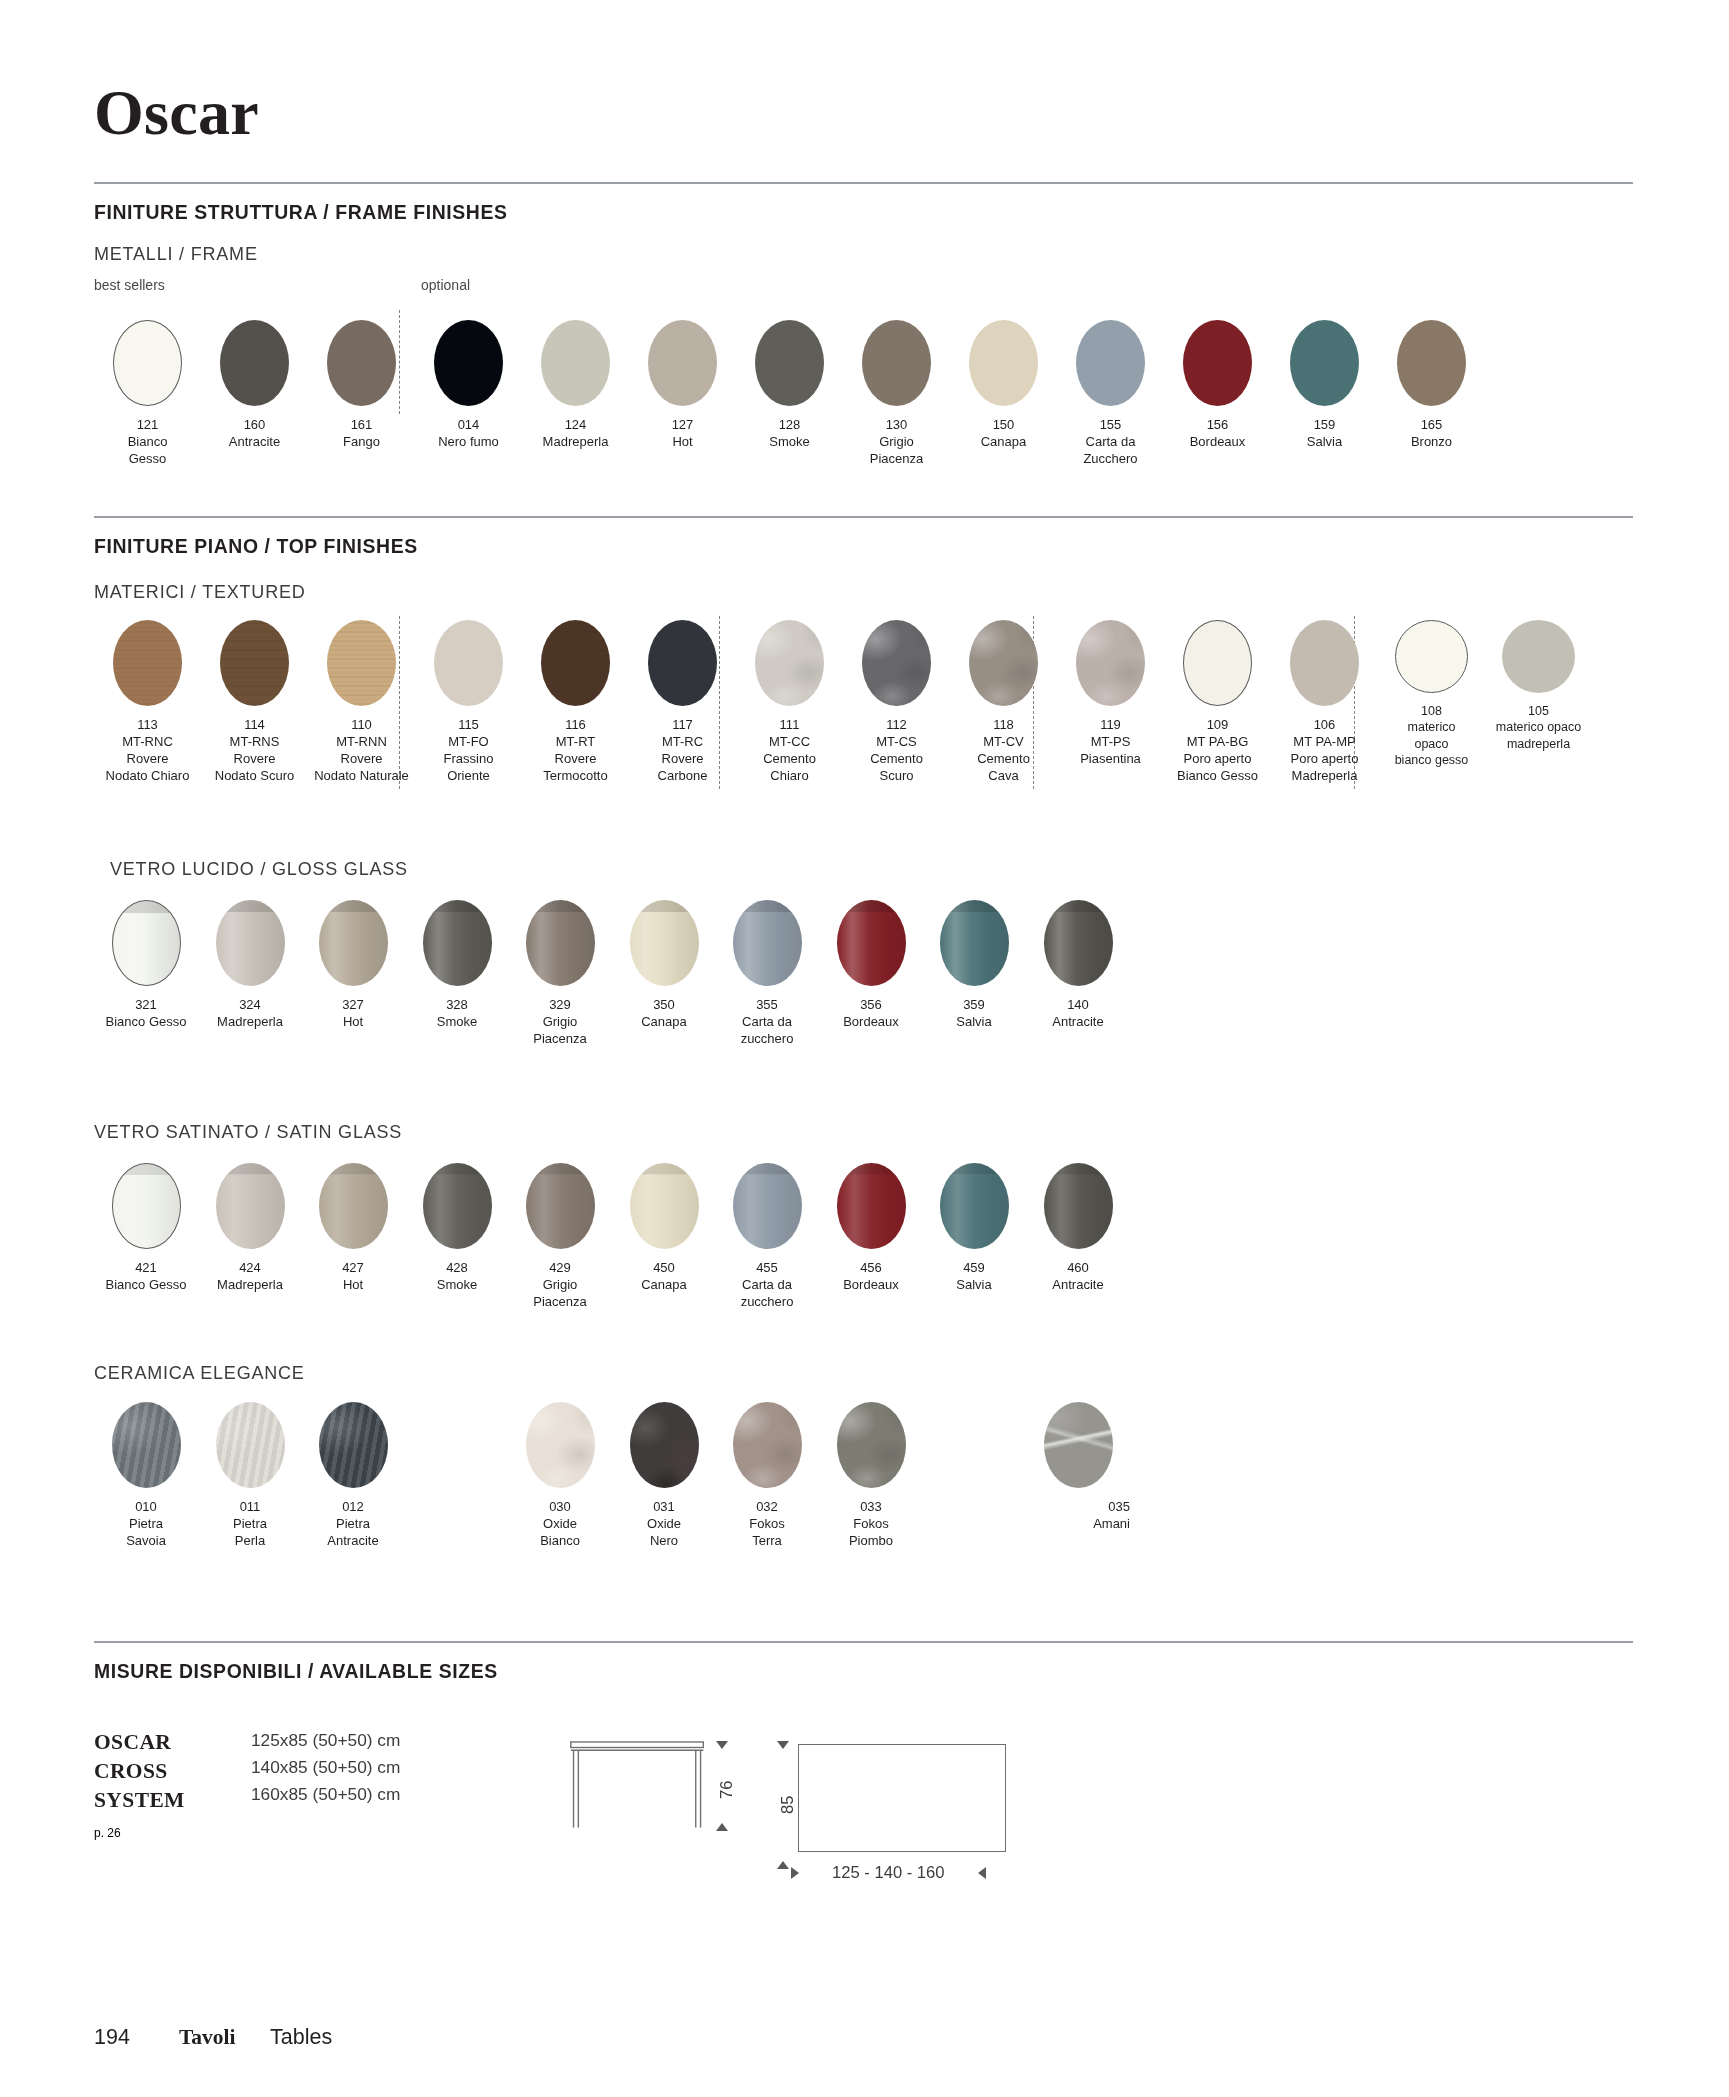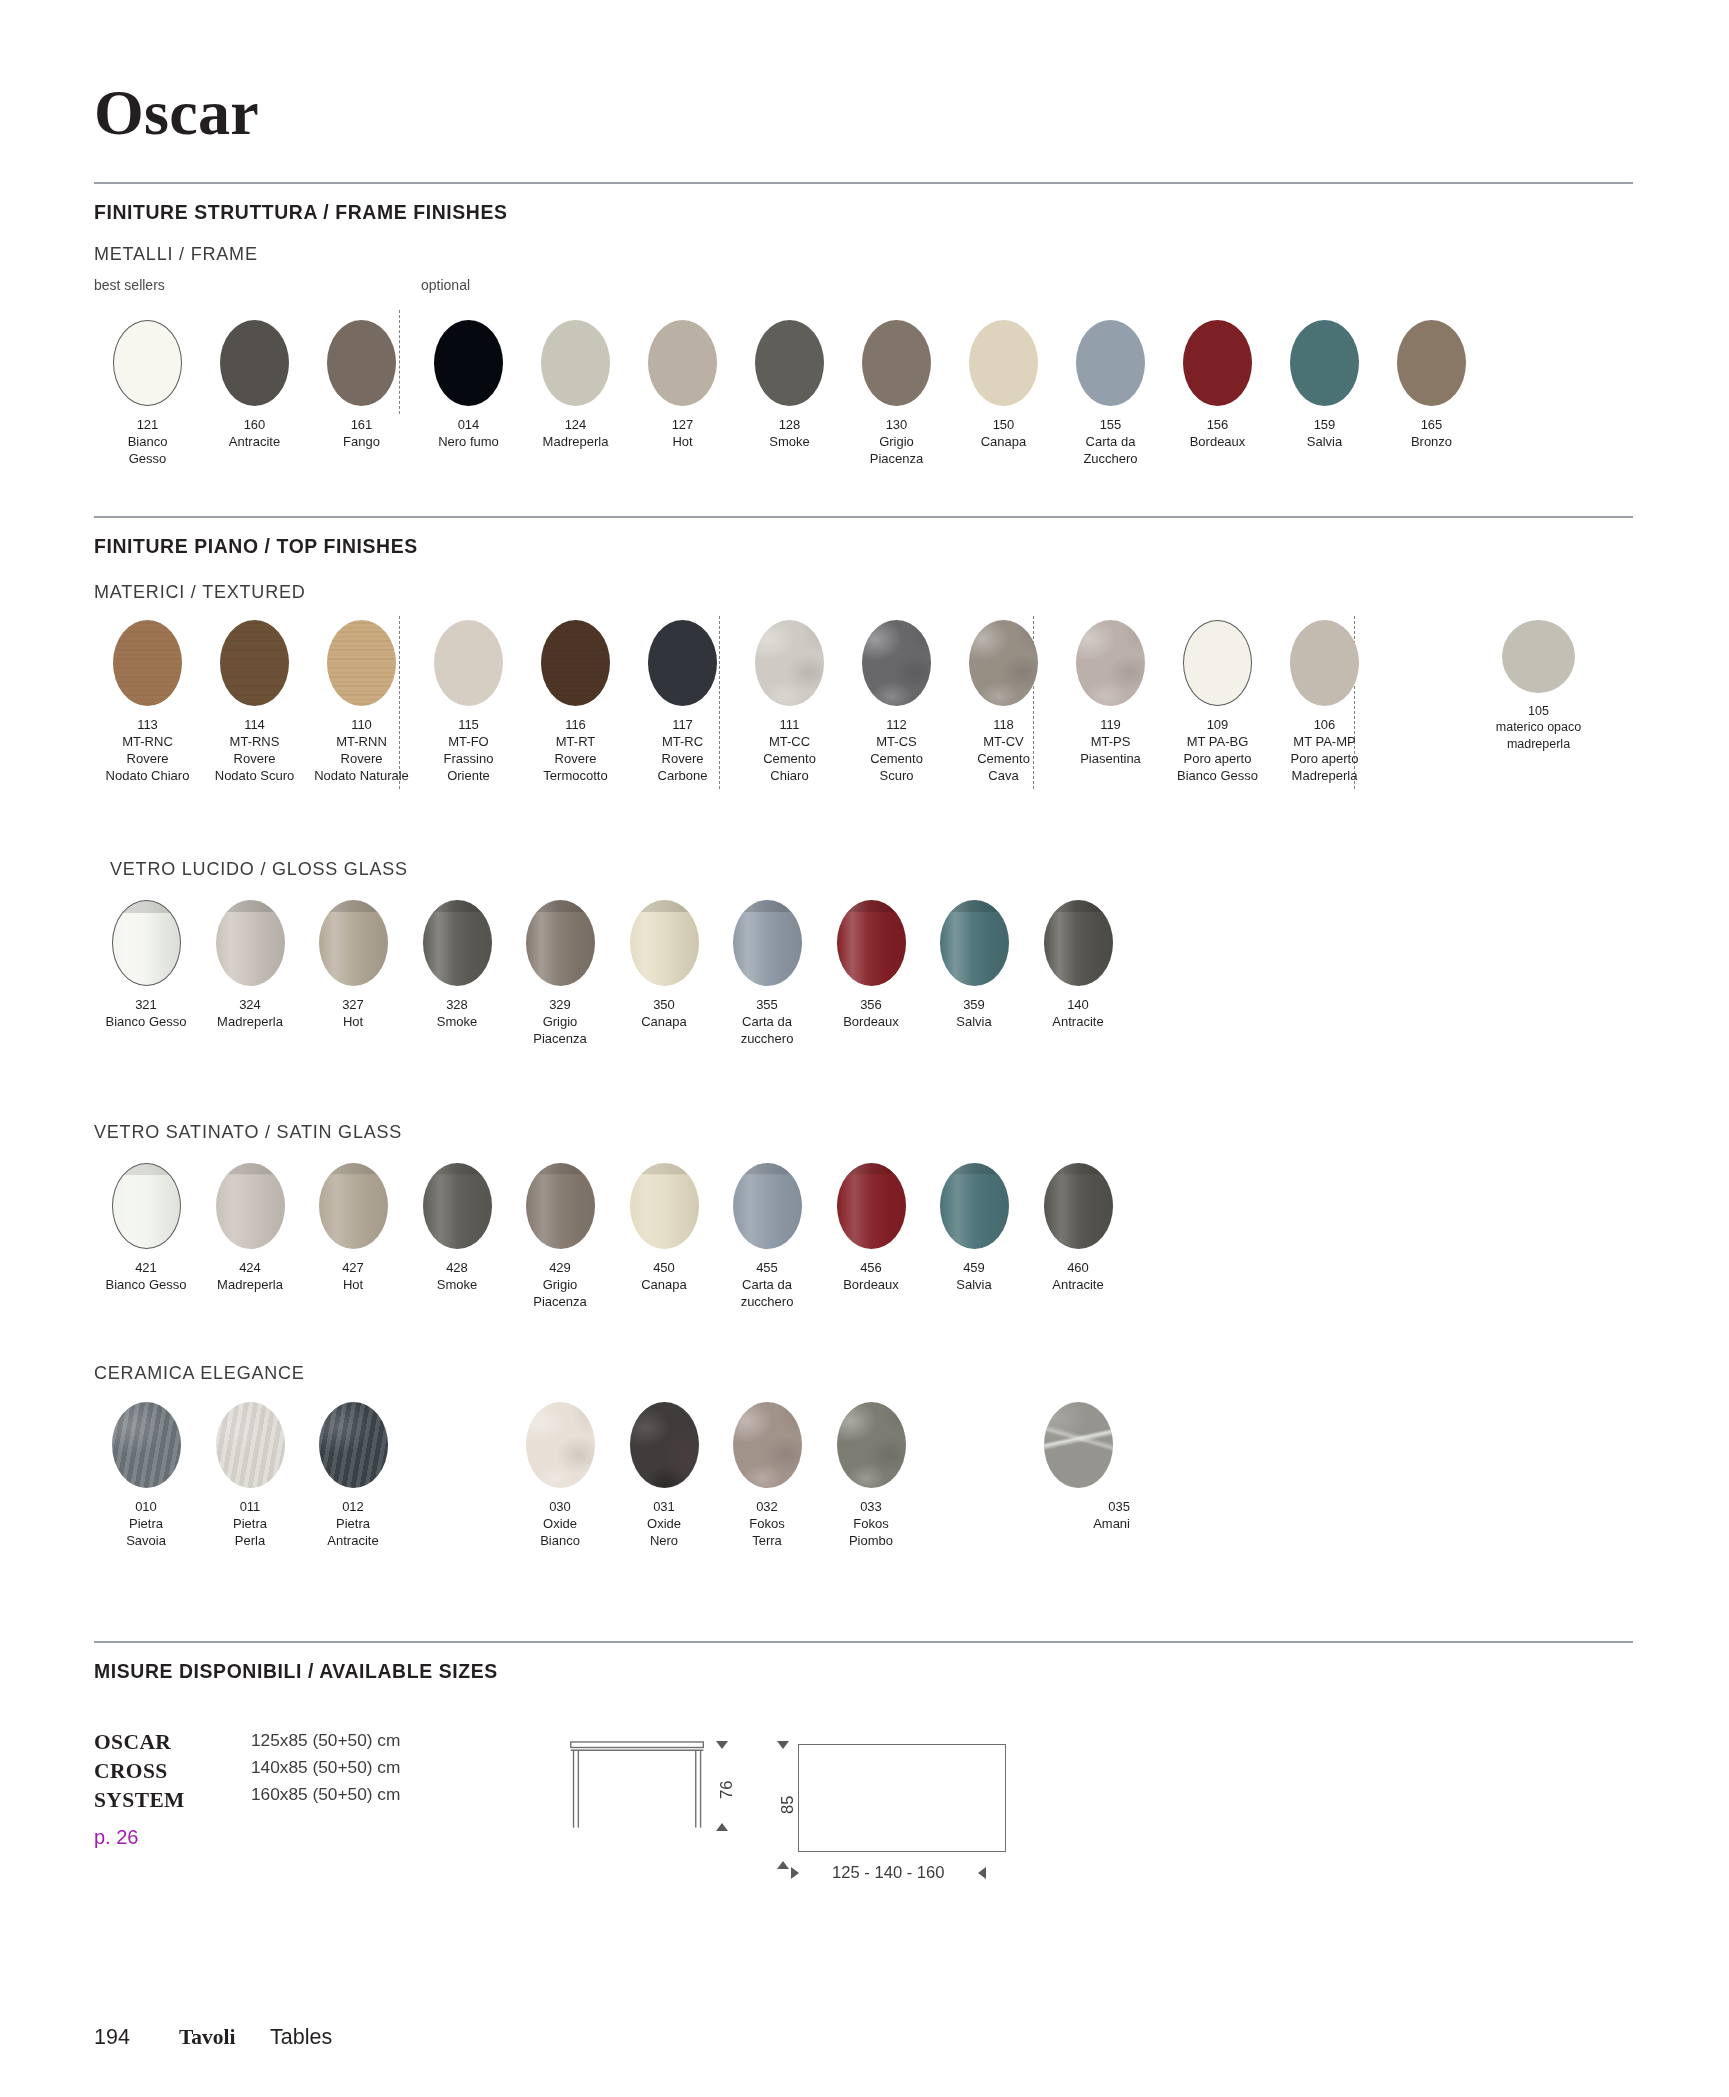--- a/index.html
+++ b/index.html
@@ -178,22 +178,22 @@
     position: absolute;
     font-family: "Liberation Serif", serif;
     font-weight: bold;
     font-size: 21.5px;
     line-height: 1.36;
     letter-spacing: 0.4px;
     color: #231f20;
   }
   .sizes-page {
     position: absolute;
-    font-size: 20px;
-    color: #a21caf;
+    font-size: 12px;
+    color: #000000;
   }
   .sizes-list {
     position: absolute;
     font-size: 17.3px;
     line-height: 1.56;
     color: #3c3c3c;
     white-space: pre-line;
   }
   .dimtext {
     position: absolute;
@@ -398,20 +398,27 @@
 MT PA-BG
 Poro aperto
 Bianco Gesso</div>
       </div>
       <div class="sw" style="left: 1177px; top: 0px; width: 107px;">
         <div class="chip grain2" style="background: rgb(196, 187, 176);"></div>
         <div class="cap">106
 MT PA-MP
 Poro aperto
 Madreperla</div>
+      </div>
+      <div class="sw" style="left: 1284px; top: 0px; width: 107px;">
+        <div class="chip circle outlined" style="background: rgb(247, 247, 238);"></div>
+        <div class="cap lower">108
+materico
+opaco
+bianco gesso</div>
       </div>
       <div class="sw" style="left: 1391px; top: 0px; width: 107px;">
         <div class="chip circle" style="background: rgb(194, 192, 180);"></div>
         <div class="cap lower">105
 materico opaco
 madreperla</div>
       </div>
     </div>
 
   <div class="sub-head" style="left:94px; top:859px;margin-left:16px;">VETRO LUCIDO  / GLOSS GLASS</div>

